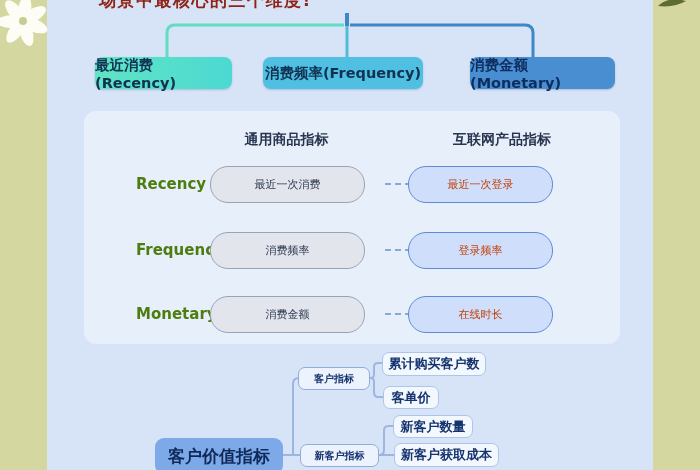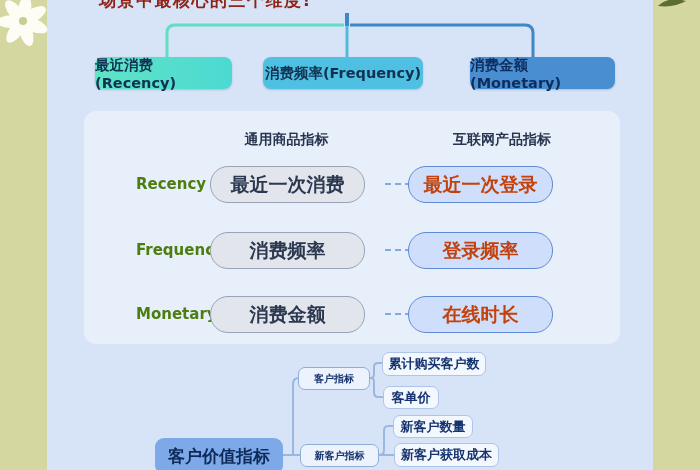--- a/index.html
+++ b/index.html
@@ -24,21 +24,21 @@
 
   
   .card{position:absolute;left:84px;top:111px;width:536px;height:233px;
     background:#e7effb;border-radius:12px;}
   .col-header{position:absolute;top:131px;font-size:14px;font-weight:bold;color:#28354e;
     text-align:center;}
   #col-general{left:210px;width:153px;}
   #col-internet{left:418px;width:168px;}
   .row-label{position:absolute;left:136px;font-size:15px;font-weight:600;color:#4d7c0f;}
   .pill{position:absolute;height:35px;border-radius:18px;display:flex;align-items:center;
-    justify-content:center;font-weight:bold;font-size:19px;}
+    justify-content:center;font-weight:normal;font-size:11px;}
   .pill-gray{left:210px;width:153px;background:#e2e5ec;border:1.5px solid #99a3b5;color:#2c3850;}
   .pill-blue{left:408px;width:143px;background:#cfdefa;border:1.5px solid #5e8ad8;color:#c2410c;}
   .arrow{position:absolute;left:385px;width:26px;border-top:2px dashed #86a8dc;}
   .arrow:after{content:"";position:absolute;right:-8px;top:-5px;border-left:8px solid #86a8dc;
     border-top:4px solid transparent;border-bottom:4px solid transparent;}
 
   
   .tree-node{position:absolute;display:flex;align-items:center;justify-content:center;
     font-weight:bold;color:#15336e;border-radius:7px;white-space:nowrap;}
   .tree-root{left:155px;top:438px;width:128px;height:36px;background:#7da9e8;

